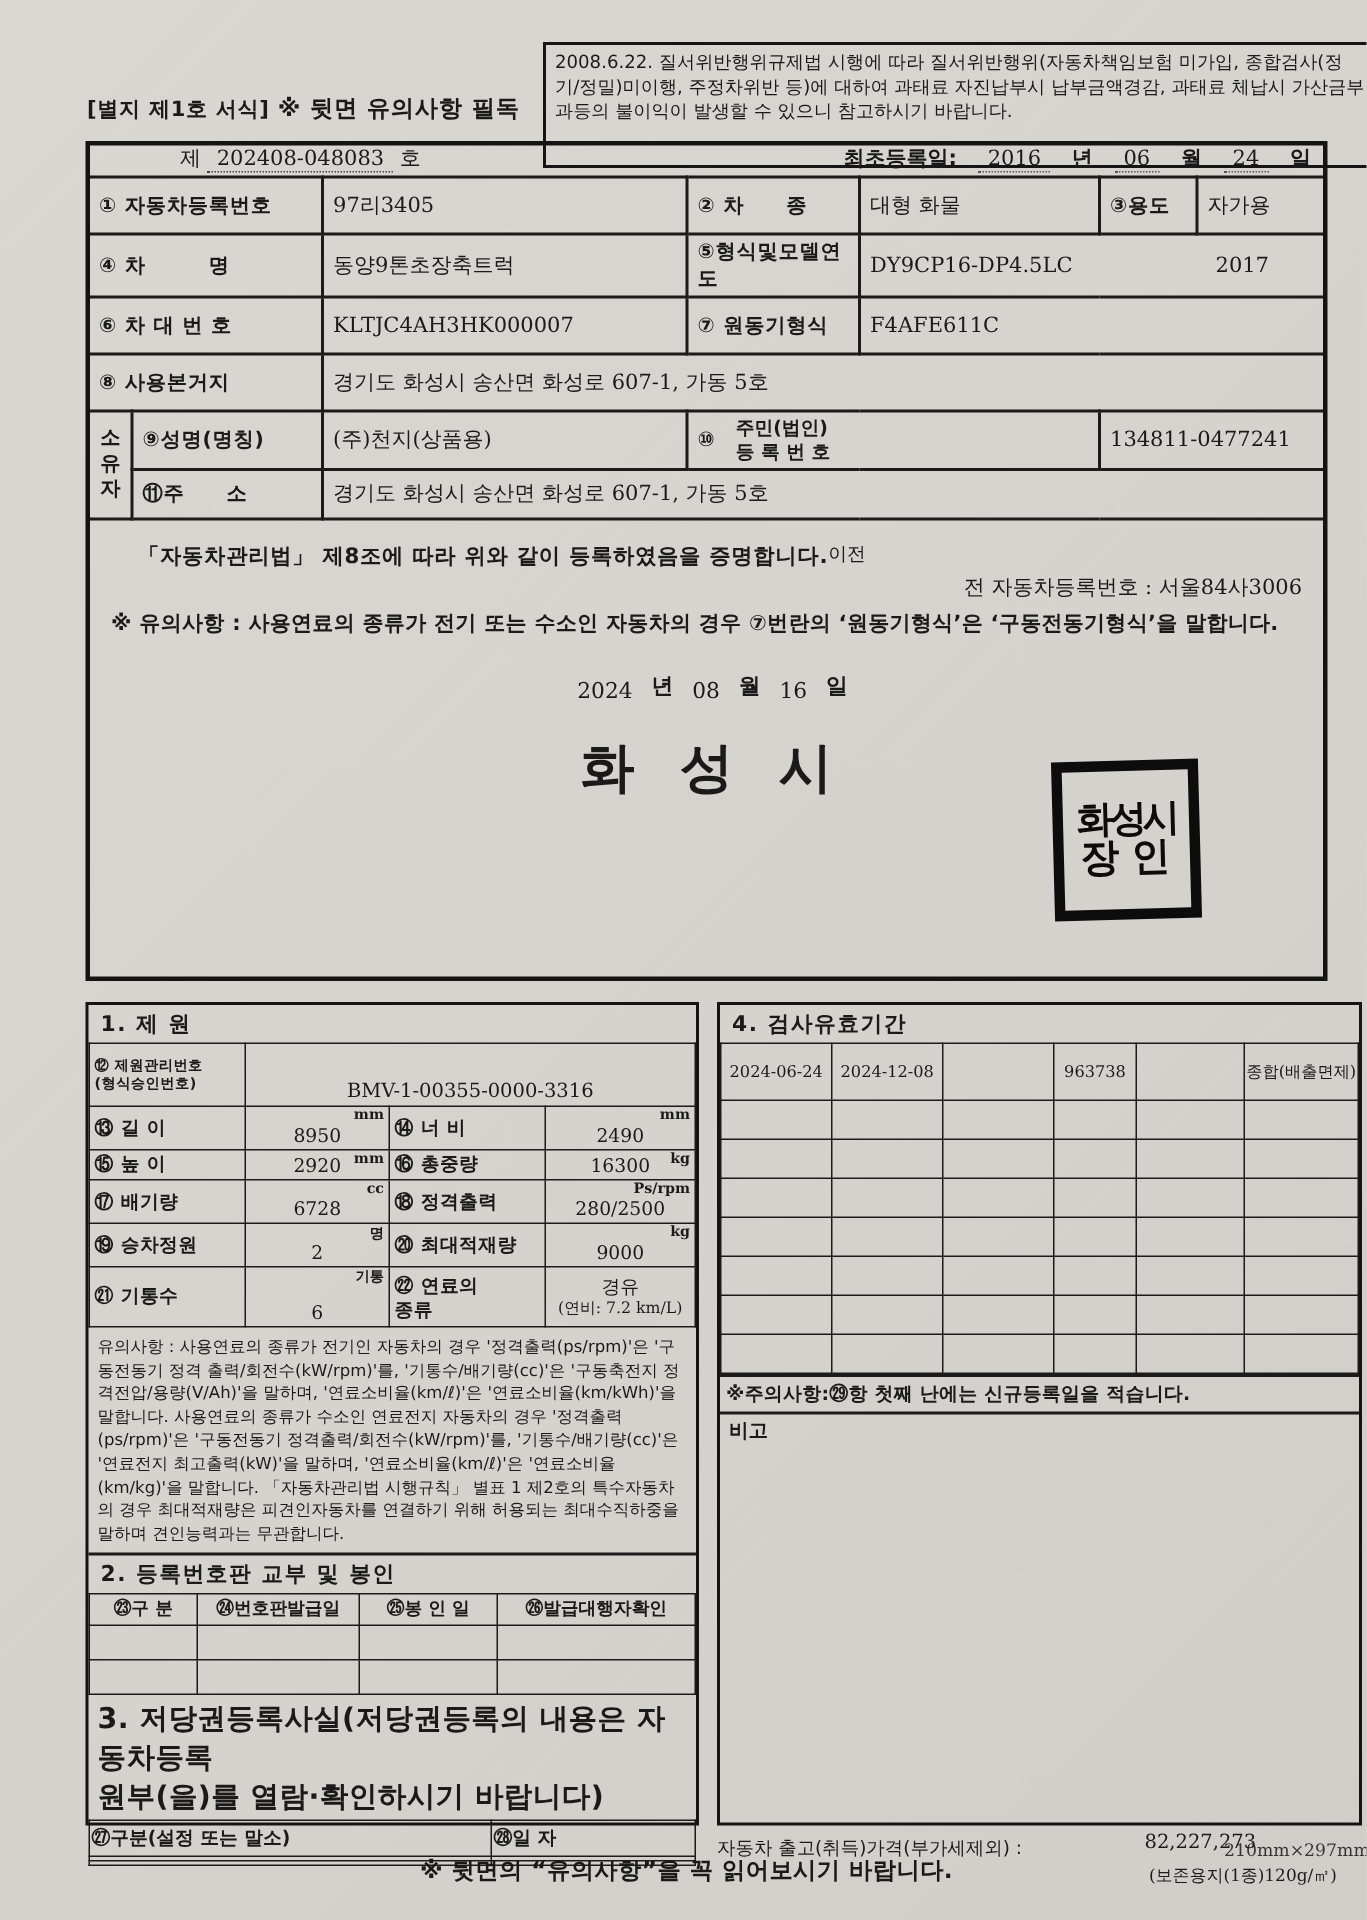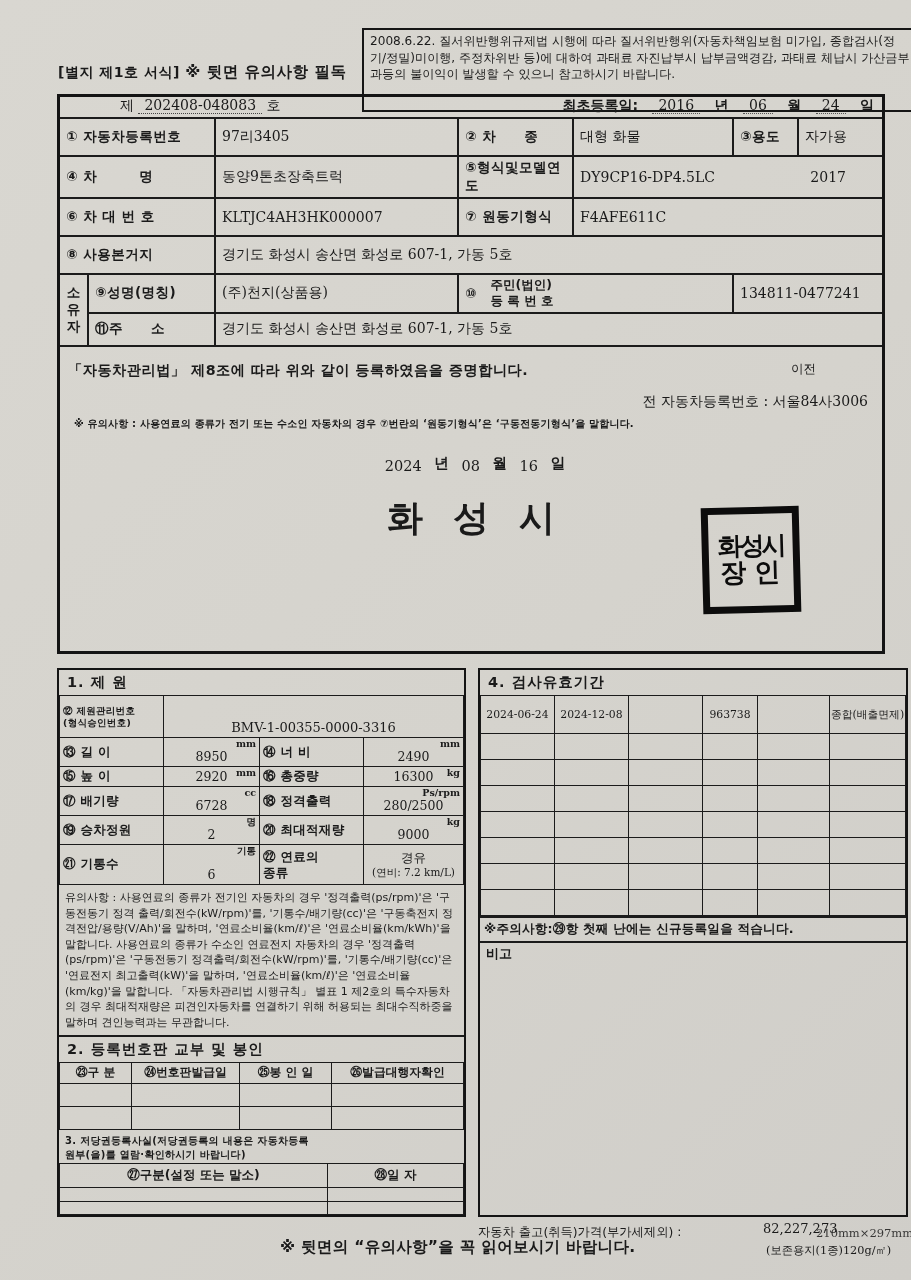--- a/index.html
+++ b/index.html
@@ -34,25 +34,25 @@
   table.cert td.lbl{font-weight:bold;letter-spacing:.5px;}
   table.cert td.val{font-family:"DejaVu Serif","Liberation Serif",serif;font-size:14px;}
   table.cert tr{height:38px;}
   table.cert tr.owner-r{height:33px;}
   .no-left{border-left:none!important;} .no-right{border-right:none!important;}
   .owner-cell{font-weight:bold;text-align:center;font-size:13px;line-height:1.25;padding:0!important;}
   .id-composite{display:flex;align-items:center;gap:14px;font-weight:bold;}
   .id-composite .sub{white-space:pre-line;font-size:12.5px;line-height:1.3;}
   .model-flex{display:flex;justify-content:space-between;padding-right:30px;}
 
-  .statement-row{display:flex;justify-content:space-between;margin-top:14px;padding:0 66px 0 8px;}
+  .statement-row{display:flex;margin-top:14px;padding:0 66px 0 32px;}
   .statement{font-size:14.2px;font-weight:bold;letter-spacing:.5px;}
   .transfer{font-size:12.5px;}
-  .prev-reg{text-align:right;padding-right:14px;font-size:14px;margin-top:13px;}
-  .cert-caution{padding:6px 14px 0 14px;font-size:10px;font-weight:bold;letter-spacing:.2px;}
+  .prev-reg{text-align:right;padding-right:14px;font-size:14px;margin-top:3px;}
+  .cert-caution{padding:6px 14px 0 14px;font-size:14px;font-weight:bold;letter-spacing:.2px;}
   .issue-date{margin-top:26px;text-align:center;font-size:14.5px;}
   .issue-date .n{font-family:"DejaVu Serif",serif;padding:0 8px;}
   .issue-date .l{font-weight:bold;position:relative;top:-3px;}
   .city-row{margin-top:18px;text-align:center;font-size:36px;font-weight:bold;letter-spacing:30px;padding-left:30px;}
   .seal{
     position:absolute;right:82px;bottom:38px;width:84px;height:92px;
     border:7px solid #0c0c0c;display:flex;flex-direction:column;justify-content:center;align-items:center;
     transform:rotate(-1.5deg);color:#0c0c0c;
   }
   .seal .s1{font-size:25px;font-weight:bold;letter-spacing:-3px;line-height:1;}
@@ -66,24 +66,24 @@
   table.spec td.lbl{font-weight:bold;padding:1px 3px;letter-spacing:.3px;}
   table.spec td.lbl.small{font-size:9.5px;line-height:1.25;}
   .sv{position:absolute;left:0;right:0;bottom:2px;text-align:center;font-family:"DejaVu Serif",serif;font-size:12.5px;}
   .su{position:absolute;top:0;right:3px;font-size:9.5px;font-weight:bold;font-family:"DejaVu Serif",serif;}
   .fuelcell div{text-align:center;line-height:1.25;}
   .fuel-econ{font-size:10.5px;font-family:"DejaVu Serif",serif;}
   .spec-notice{font-size:11px;line-height:1.42;padding:5px 6px;border-top:none;border-bottom:2px solid #1b1b1b;font-weight:500;}
   table.plate{width:100%;border-collapse:collapse;table-layout:fixed;}
   table.plate td{border:1.8px solid #1b1b1b;font-size:11.8px;font-weight:bold;text-align:center;padding:2px 1px;}
   table.plate tr.empty{height:23px;}
-  .mortgage-title{font-size:10px;font-weight:bold;line-height:1.35;padding:4px 6px 2px 6px;white-space:pre-line;letter-spacing:.3px;}
+  .mortgage-title{font-size:19px;font-weight:bold;line-height:1.35;padding:4px 6px 2px 6px;white-space:pre-line;letter-spacing:.3px;}
   .mortgage-wrap{flex:1;display:flex;flex-direction:column;}
   table.mort{width:100%;border-collapse:collapse;table-layout:fixed;flex:1;height:100%;}
-  table.mort td{border:1.8px solid #1b1b1b;font-size:12.5px;font-weight:bold;text-align:center;}
+  table.mort td{border:1.8px solid #1b1b1b;font-size:12.5px;font-weight:bold;}
   table.mort tr.hdr{height:24px;}
 
   
   .insp-box{position:absolute;left:478px;top:668px;width:426px;height:545px;border:2.5px solid #141414;display:flex;flex-direction:column;}
   table.insp{width:100%;border-collapse:collapse;table-layout:fixed;}
   table.insp td,table.insp th{border:1.6px solid #1b1b1b;overflow:hidden;}
   table.insp th{font-size:10.3px;font-weight:bold;white-space:pre-line;line-height:1.2;padding:2px 0;}
   table.insp td{font-family:"DejaVu Serif",serif;font-size:10.8px;text-align:center;padding:0;}
   table.insp tr.data{height:38px;}
   table.insp tr.empty{height:26px;}

